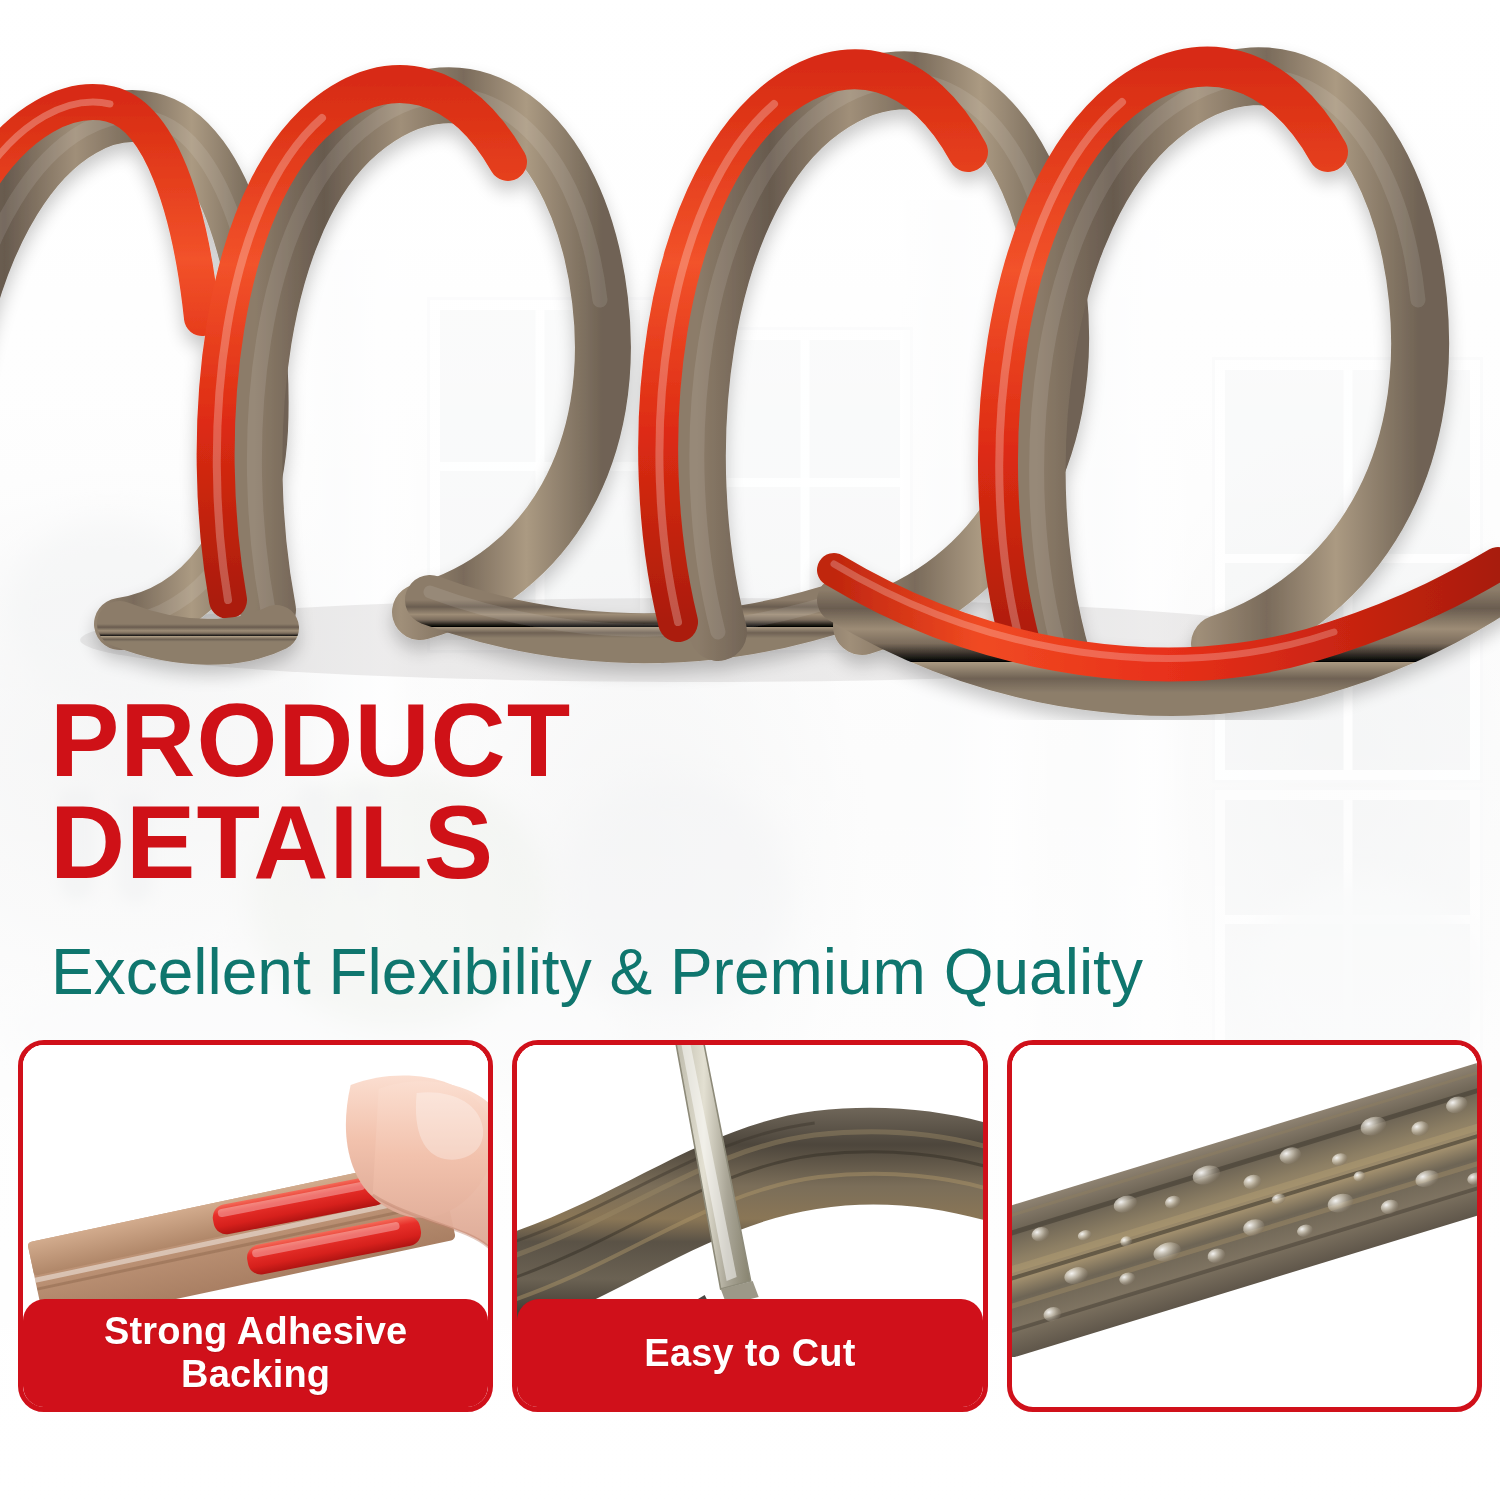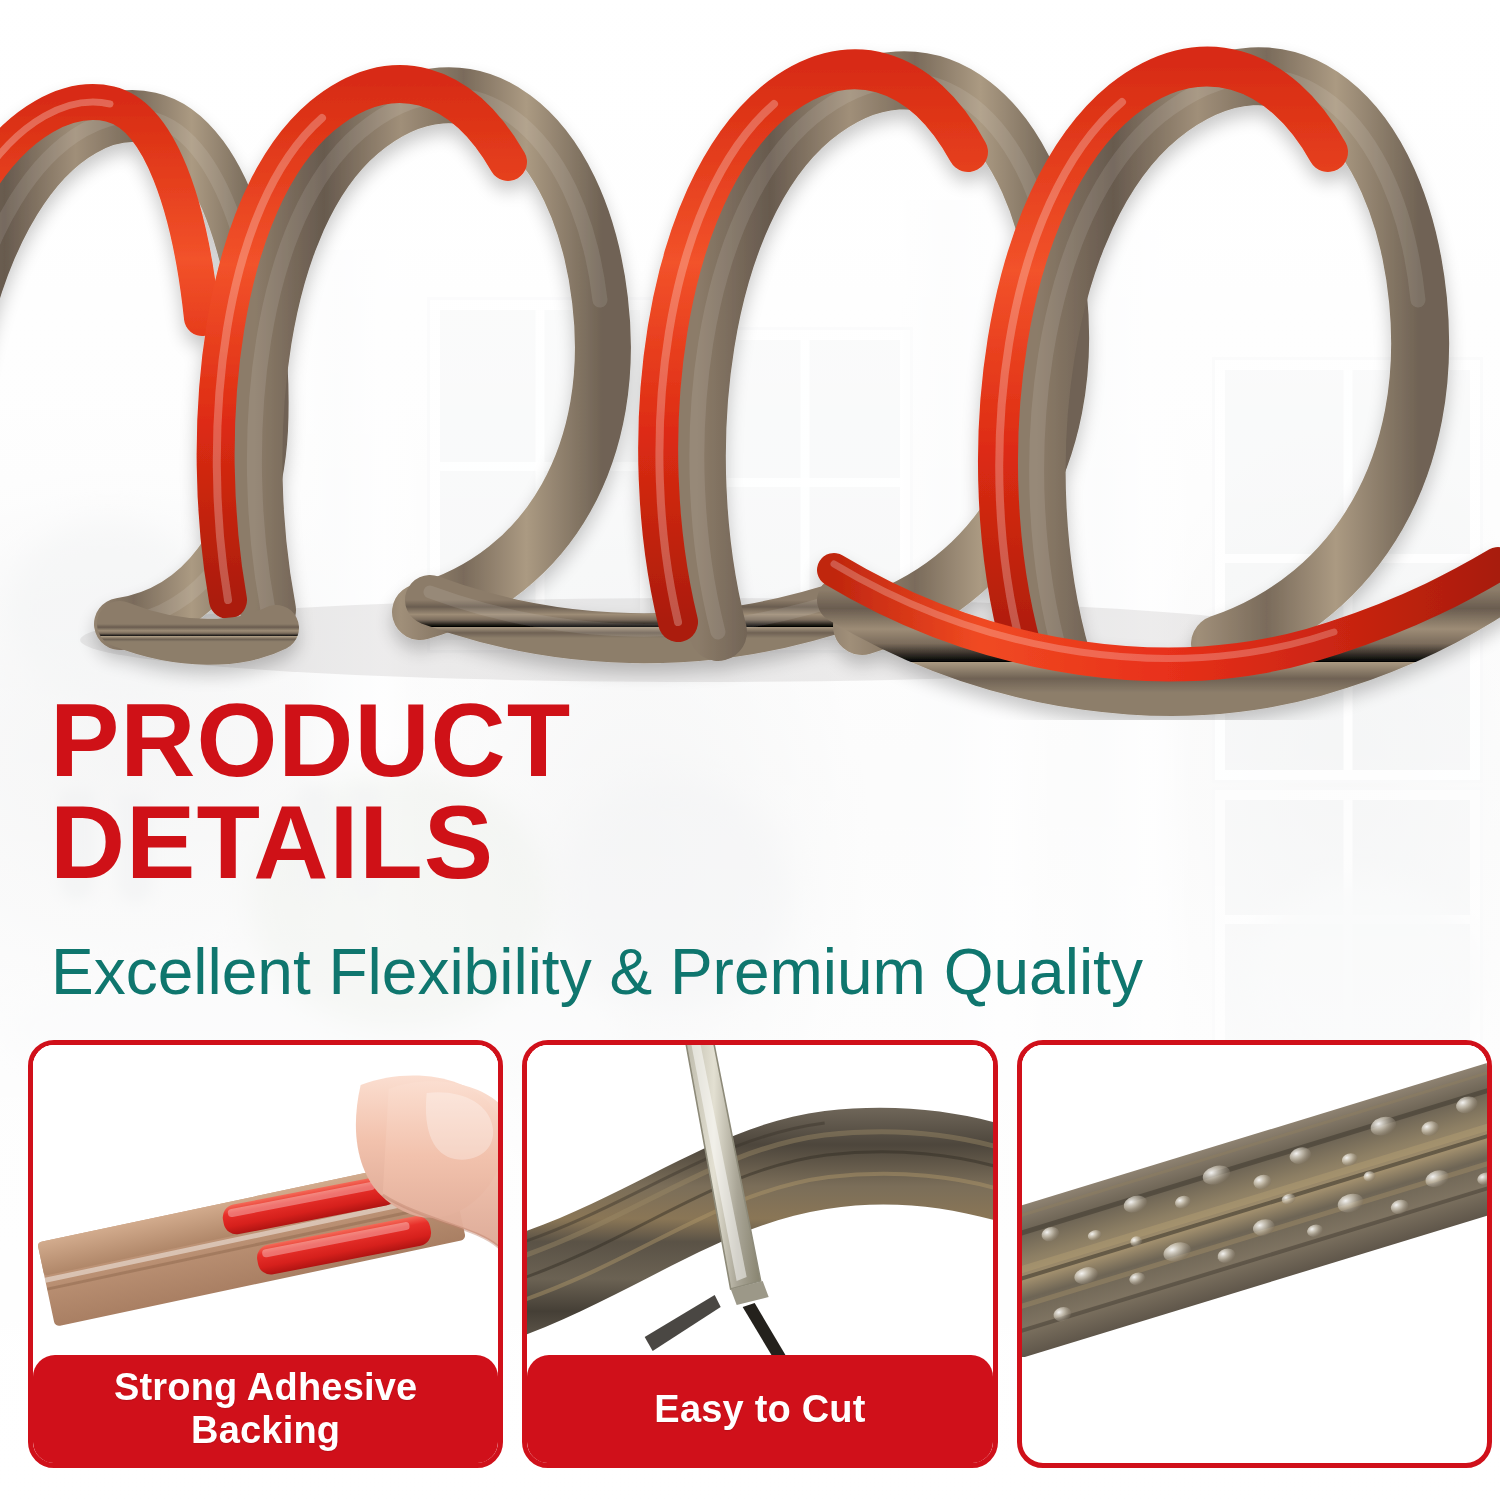--- a/index.html
+++ b/index.html
@@ -117,24 +117,23 @@
     white-space: nowrap;
     margin-left: 9px;
   }
 
   
   .cards {
     position: absolute;
     left: 18px;
     top: 1040px;
     width: 1464px;
-    height: 428px;
+    height: 372px;
     display: flex;
     gap: 19px;
-    margin-left: 10px;
   }
   .card {
     position: relative;
     flex: 1 1 0;
     border: 5px solid #d0101a;
     border-radius: 26px;
     background: #ffffff;
     overflow: hidden;
     box-sizing: border-box;
   }

